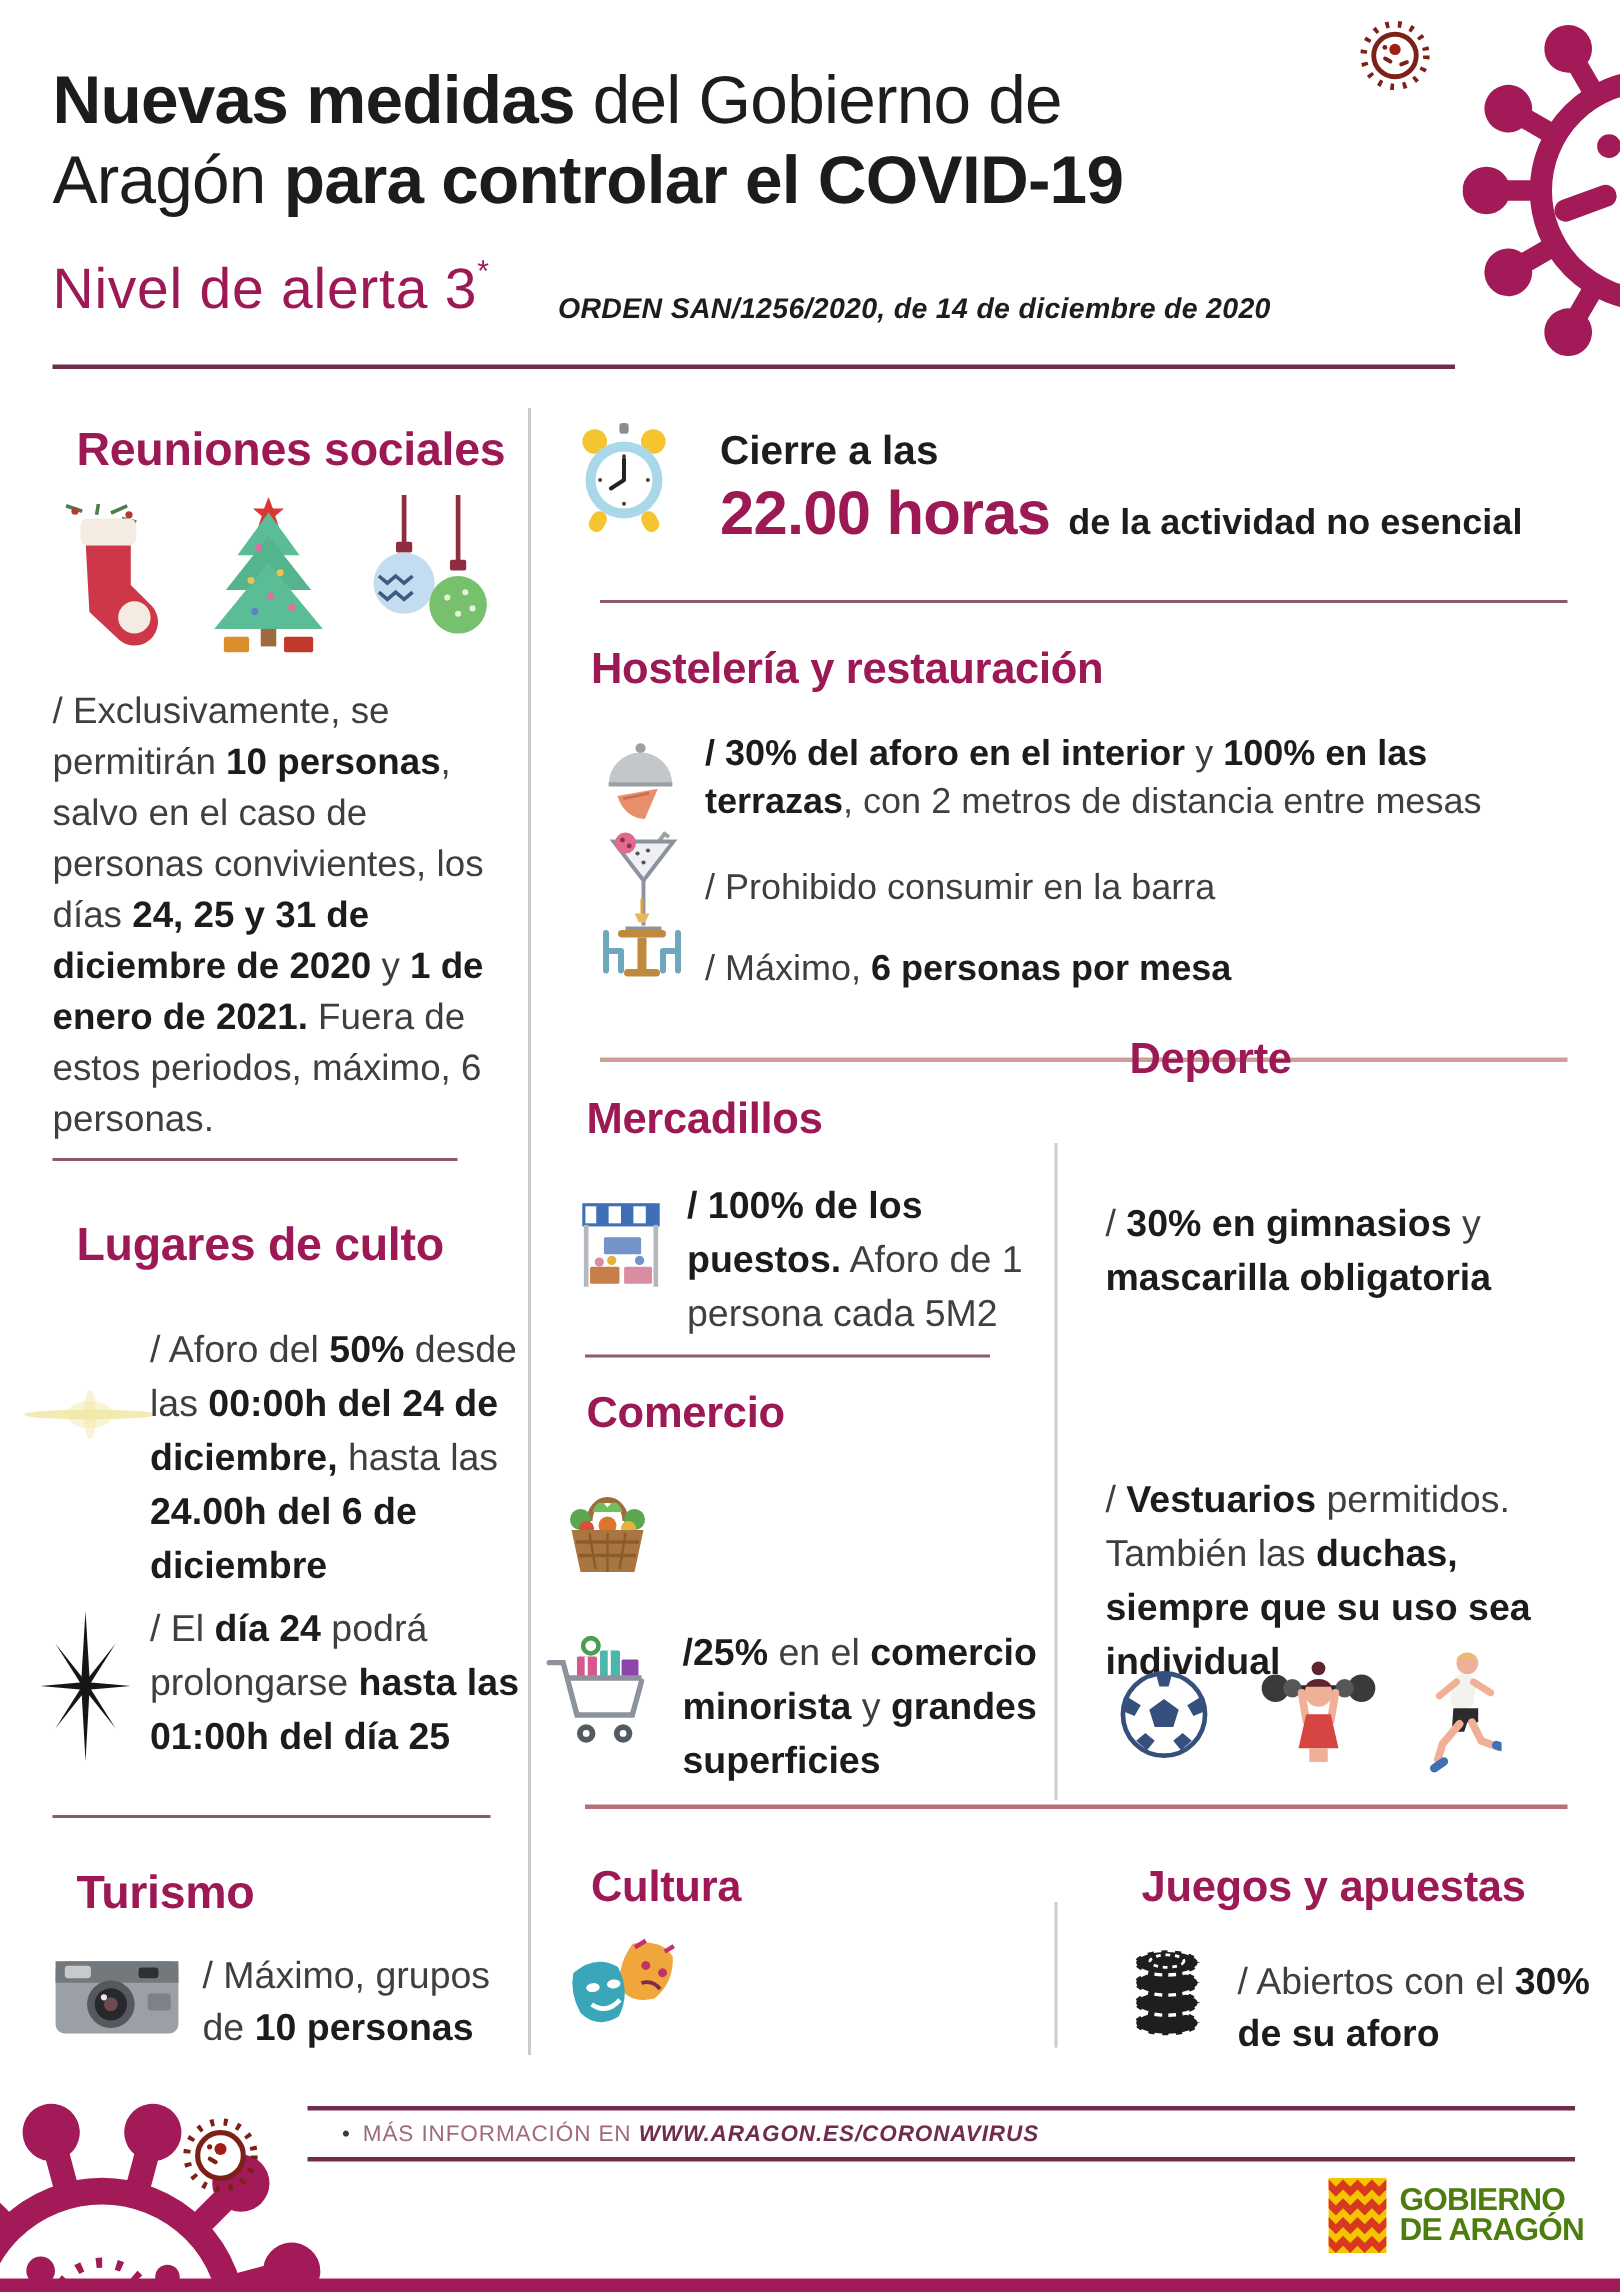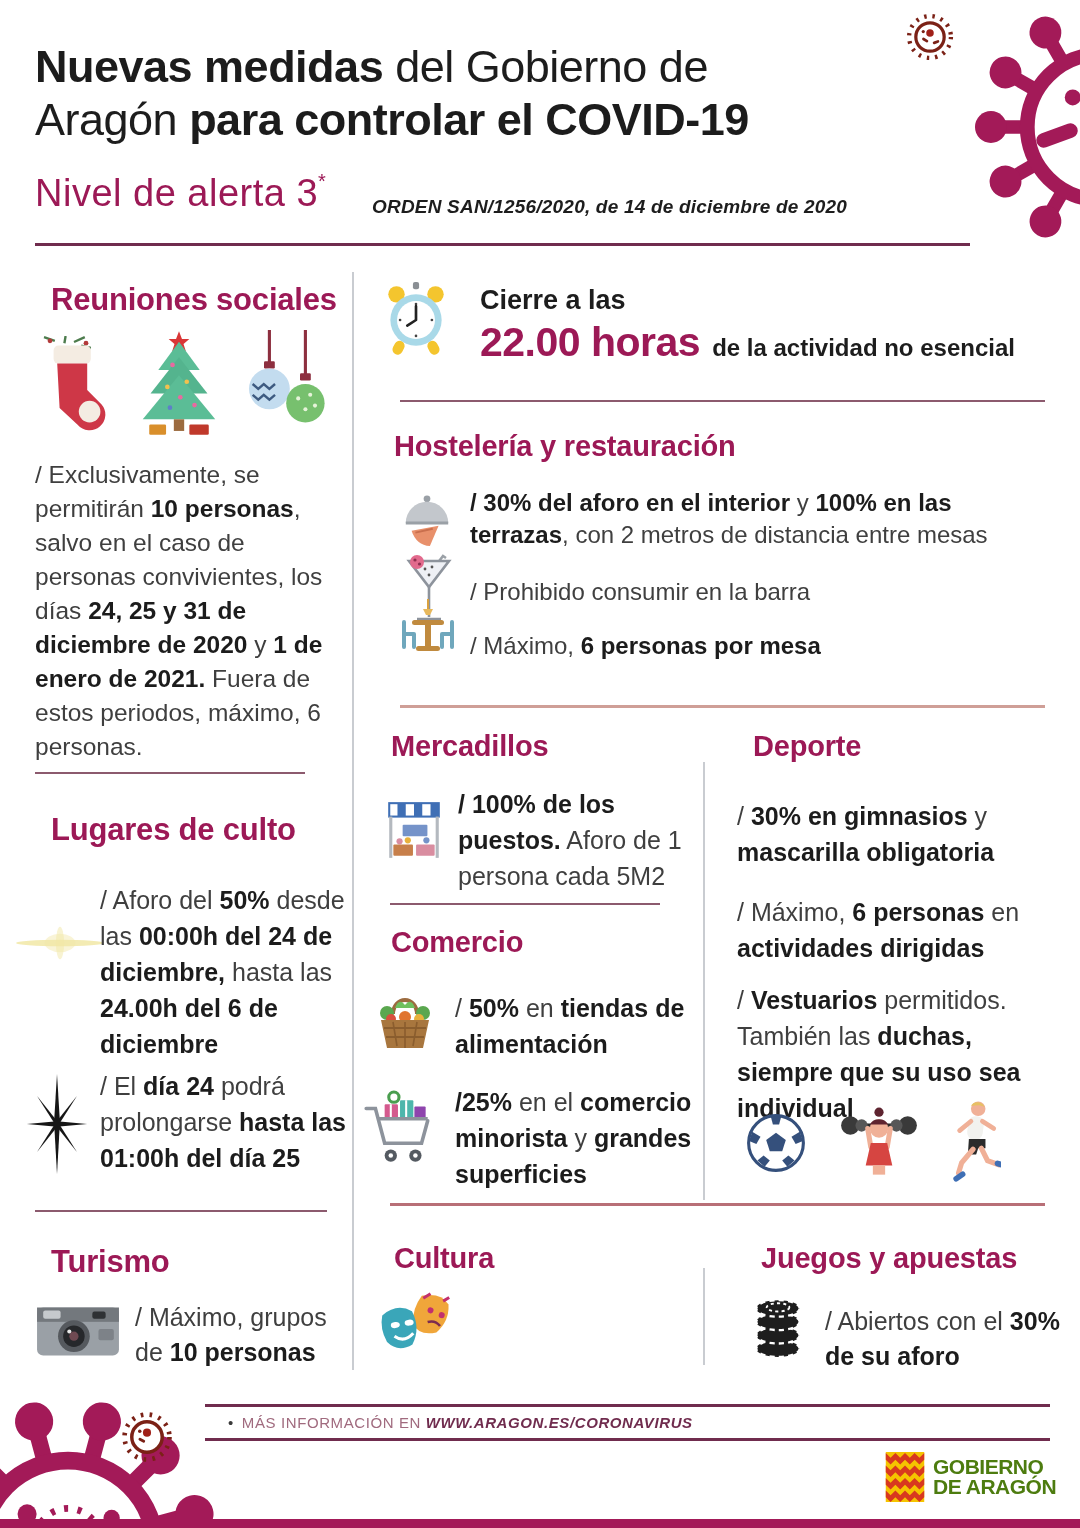--- a/index.html
+++ b/index.html
@@ -328,42 +328,40 @@
         <circle cx="50" cy="27" r="7" fill="#5aa74f"></circle>
       <path d="M22 22 q4 -11 10 -3 q6 -8 10 3" fill="#6fbf5e"></path>
       <circle cx="18" cy="33" r="5" fill="#d94f3d"></circle>
         <circle cx="46" cy="33" r="5" fill="#e8b13c"></circle>
         <circle cx="32" cy="31" r="6" fill="#e0742f"></circle>
       <path d="M8 34 H56 L50 62 H14 Z" fill="#a8763e"></path>
       <path d="M11 42 H53 M13 51 H51" stroke="#8a5d2e" stroke-width="2.2"></path>
       <path d="M20 36 l4 24 M32 36 v26 M44 36 l-4 24" stroke="#8a5d2e" stroke-width="1.6"></path>
     </svg>
   </div>
-  <div class="abs body-m rich" style="left:455px;top:990px;width:255px;"><span>/ </span><span class="b">50%</span><span> en </span><span class="b">tiendas de alimentación</span></div>
 
   <div class="abs" style="left:362px;top:1090px;">
     <svg width="74" height="82" viewBox="0 0 72 80">
       <circle cx="31" cy="7" r="5" fill="none" stroke="#4a9e4f" stroke-width="3"></circle>
       <rect x="22" y="14" width="13" height="13" rx="1" fill="#d45a8e"></rect>
       <rect x="37" y="10" width="13" height="17" rx="1" fill="#4db6ac"></rect>
       <rect x="51" y="16" width="11" height="11" rx="1" fill="#8e44ad"></rect>
       <path d="M28 14 v13 M43 10 v17" stroke="#fff" stroke-width="2"></path>
       <path d="M4 18 H13 L22 52 H58 L64 30" fill="none" stroke="#8d939c" stroke-width="3.5" stroke-linecap="round"></path>
       <path d="M16 28 H64" stroke="#8d939c" stroke-width="3.5"></path>
       <circle cx="28" cy="64" r="6" fill="#545a61"></circle>
         <circle cx="28" cy="64" r="2.2" fill="#fff"></circle>
       <circle cx="52" cy="64" r="6" fill="#545a61"></circle>
         <circle cx="52" cy="64" r="2.2" fill="#fff"></circle>
     </svg>
   </div>
   <div class="abs body-m rich" style="left:455px;top:1084px;width:255px;"><span class="b">/25%</span><span> en el </span><span class="b">comercio minorista</span><span> y </span><span class="b">grandes superficies</span></div>
 
-  <div class="abs sec-title t29" style="left:737px;top:730px;">Deporte</div>
+  <div class="abs sec-title t29" style="left:737px;top:690px;">Deporte</div>
   <div class="abs body-m rich" style="left:737px;top:798px;width:300px;"><span>/ </span><span class="b">30% en gimnasios</span><span> y </span><span class="b">mascarilla obligatoria</span></div>
-  <div class="abs body-m rich" style="left:737px;top:894px;width:300px;"><span>/ Máximo, </span><span class="b">6 personas</span><span> en </span><span class="b">actividades dirigidas</span></div>
   <div class="abs body-m rich" style="left:737px;top:982px;width:305px;"><span>/ </span><span class="b">Vestuarios</span><span> permitidos. También las </span><span class="b">duchas, siempre que su uso sea individual</span></div>
 
   <div class="abs" style="left:745px;top:1112px;">
     <svg width="62" height="62" viewBox="0 0 60 60">
       <circle cx="30" cy="30" r="26.5" fill="#fff" stroke="#35507c" stroke-width="3"></circle>
       <polygon points="30,20 39.5,27 36,38 24,38 20.5,27" fill="#35507c"></polygon>
       <polygon points="25,4.5 35,4.5 33,12 27,12" fill="#35507c"></polygon>
       <polygon points="53,19 56,28 49,31 45,24" fill="#35507c"></polygon>
       <polygon points="48,47 41,53 36,47 42,42" fill="#35507c"></polygon>
       <polygon points="12,47 19,53 24,47 18,42" fill="#35507c"></polygon>

